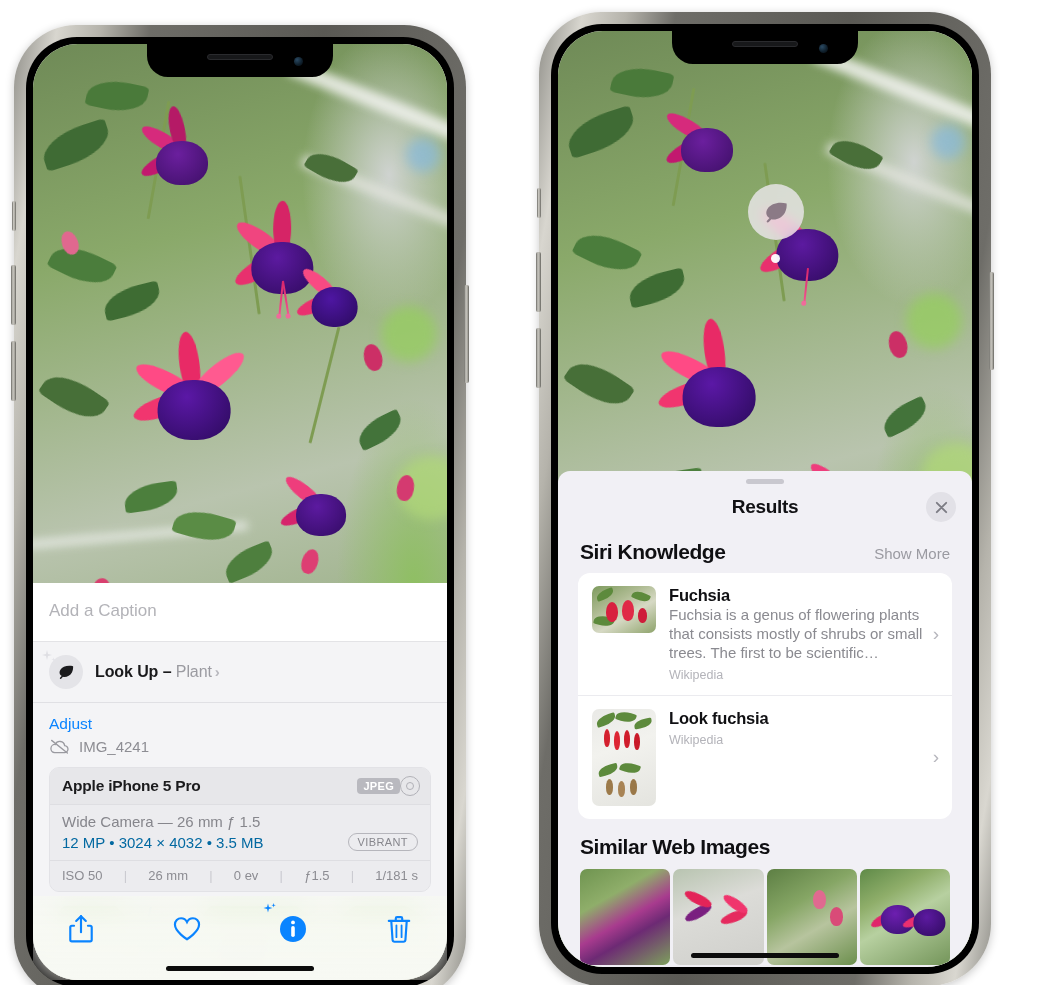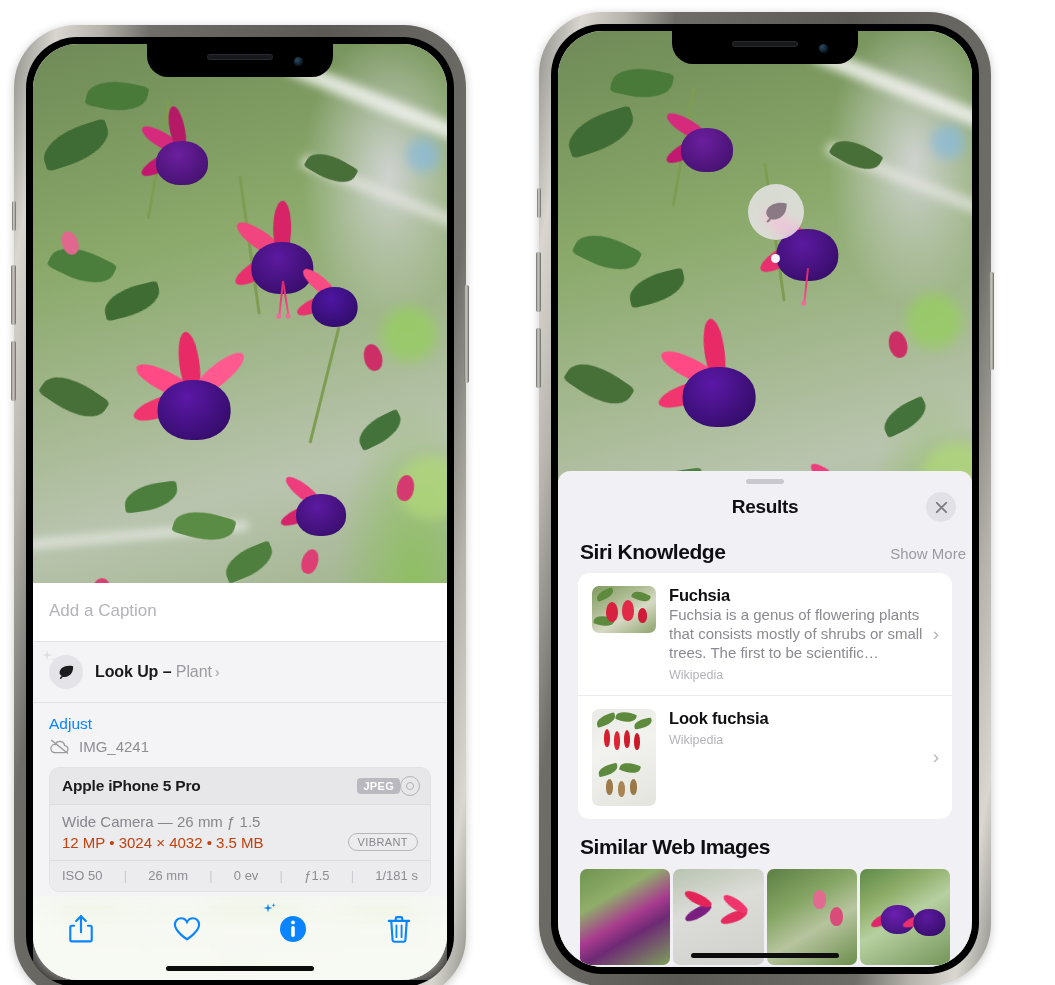--- a/index.html
+++ b/index.html
@@ -200,21 +200,21 @@
   .hdr-ring i {
     width: 8px; height: 8px; border-radius: 50%;
     border: 1.6px solid #b1b1b7; display:block;
   }
   .meta-body { padding: 8px 12px 9px 12px; background: #ececef; }
   .meta-line1 { font-size: 15px; color: #86868c; }
   .meta-line2 {
     display: flex; align-items: center; justify-content: space-between;
     margin-top: 3px;
   }
-  .meta-line2 span.txt { font-size: 15px; color: #c2410c; }
+  .meta-line2 span.txt { font-size: 15px; color: #0369a1; }
   .badge-vibrant {
     border: 1px solid #b6b6bc; color: #86868c; font-size: 11px;
     padding: 2px 9px; border-radius: 9px; letter-spacing: .4px;
   }
   .meta-foot {
     display: flex; align-items: center; justify-content: space-between;
     padding: 7px 12px 8px 12px;
     border-top: 1px solid #dedee2;
     background: #ececef;
   }
@@ -275,21 +275,21 @@
   }
   .sheet-title { font-size: 19px; font-weight: 700; color: #111114; letter-spacing: -.3px; }
   .close-btn {
     position: absolute; right: 16px; top: 50%; transform: translateY(-50%);
     width: 30px; height: 30px; border-radius: 50%;
     background: #e2e1e7;
     display:flex; align-items:center; justify-content:center;
   }
   .sect-head {
     display:flex; align-items: baseline; justify-content: space-between;
-    padding: 10px 6px 9px 22px;
+    padding: 10px 22px 9px 22px;
     gap: 24px;
   }
   .sect-title { font-size: 21px; font-weight: 700; color: #0f0f12; letter-spacing: -.45px; }
   .show-more { font-size: 15px; color: #9a9aa1; }
 
   .know-card {
     margin: 0 20px; background: #fff; border-radius: 12px; overflow: hidden;
   }
   .know-row {
     display: flex; align-items: flex-start; gap: 13px;

